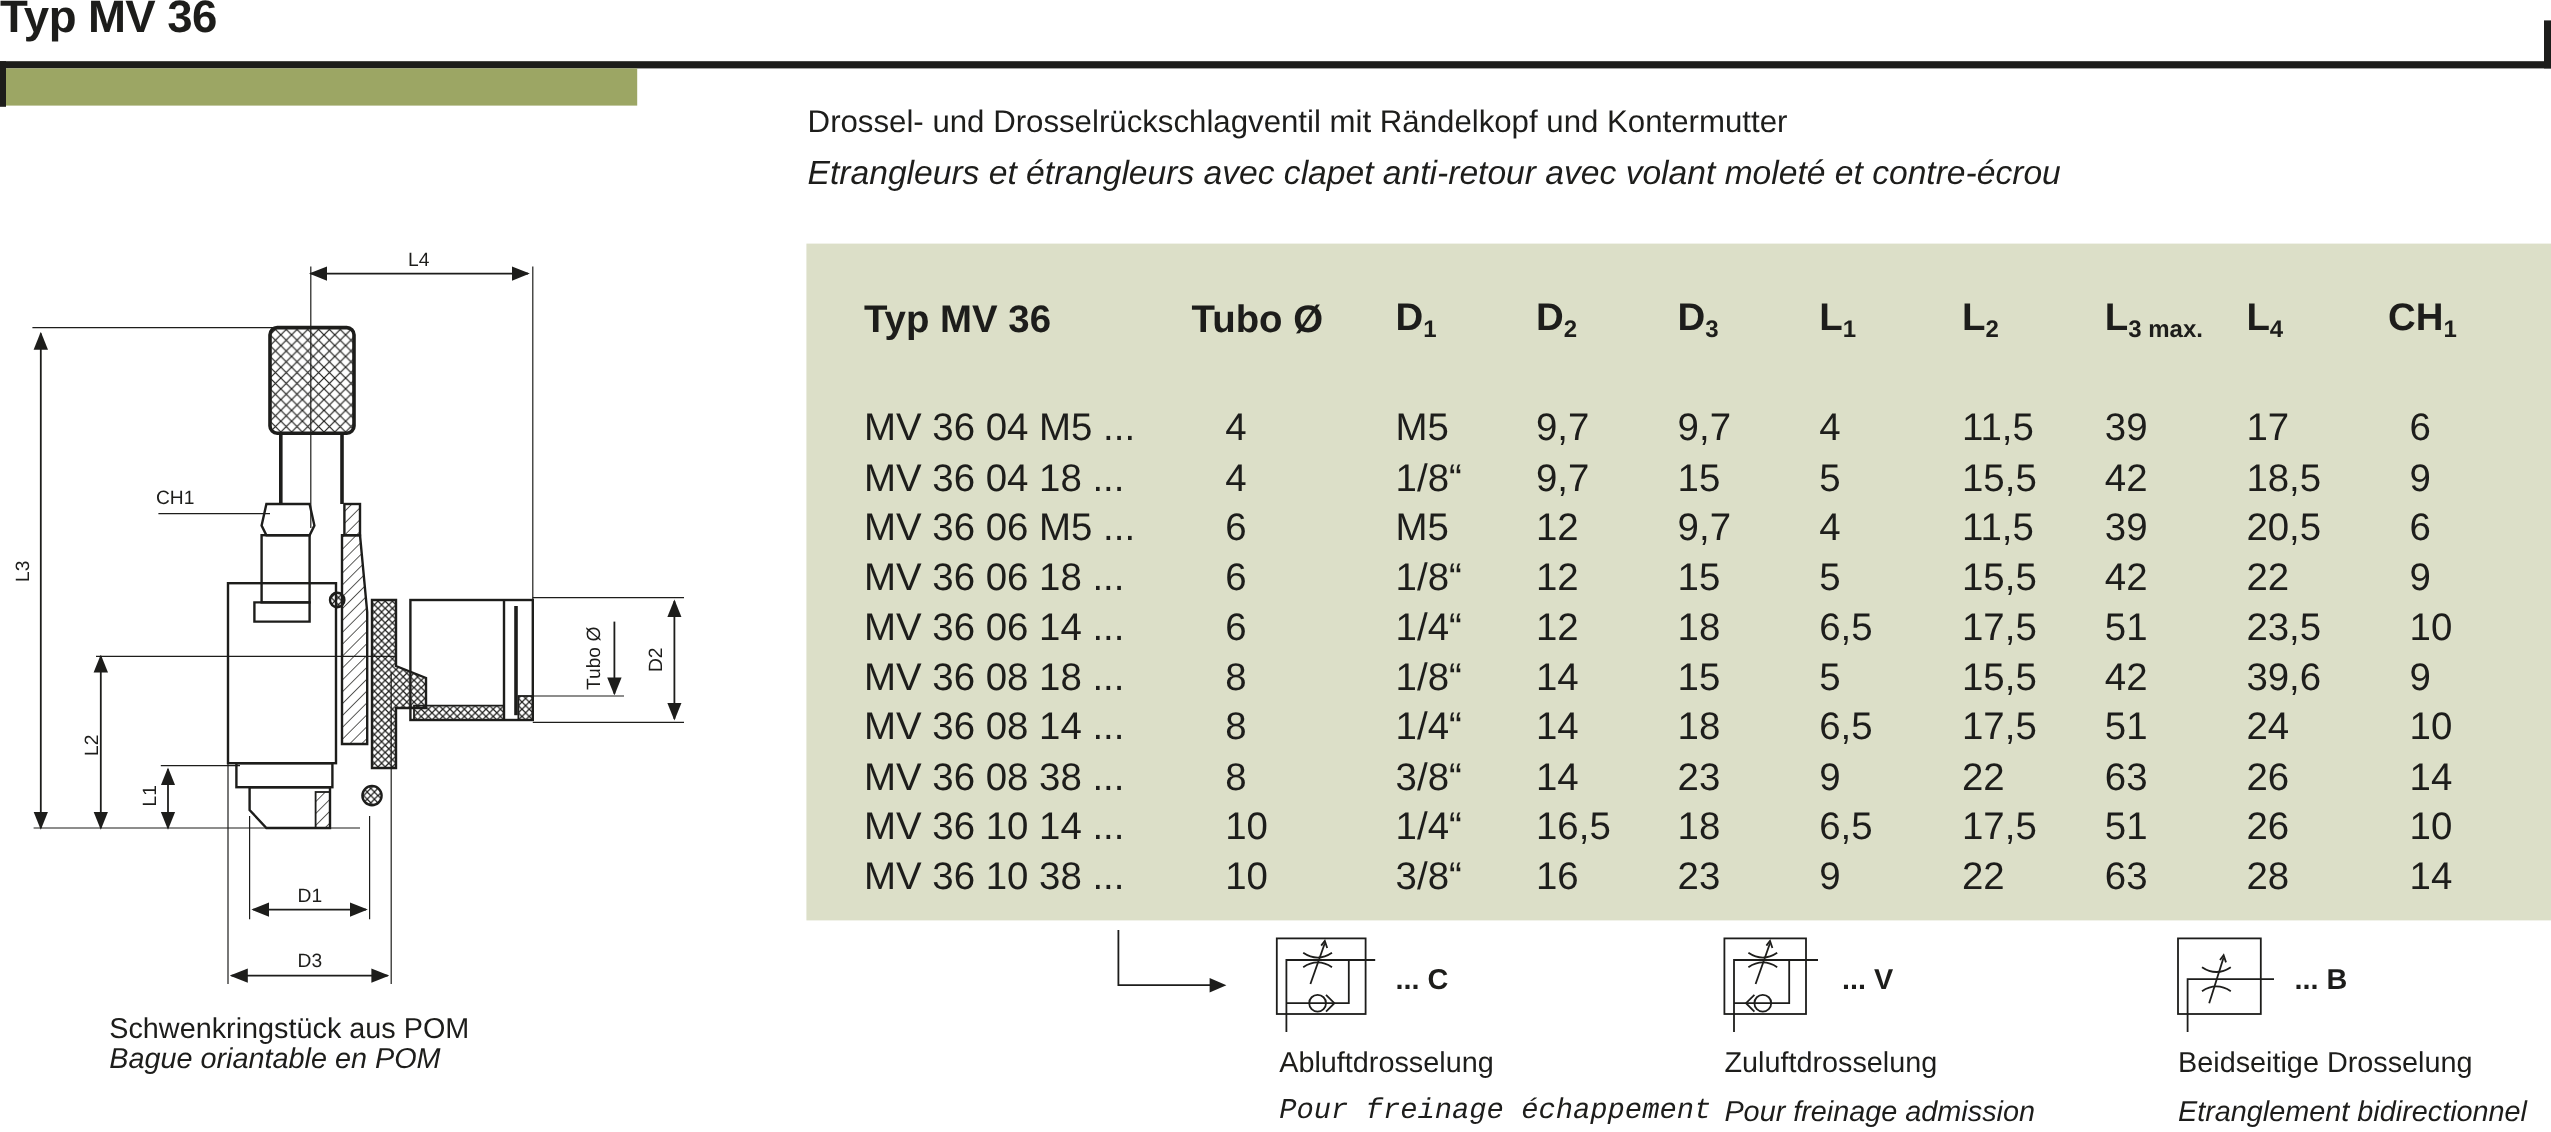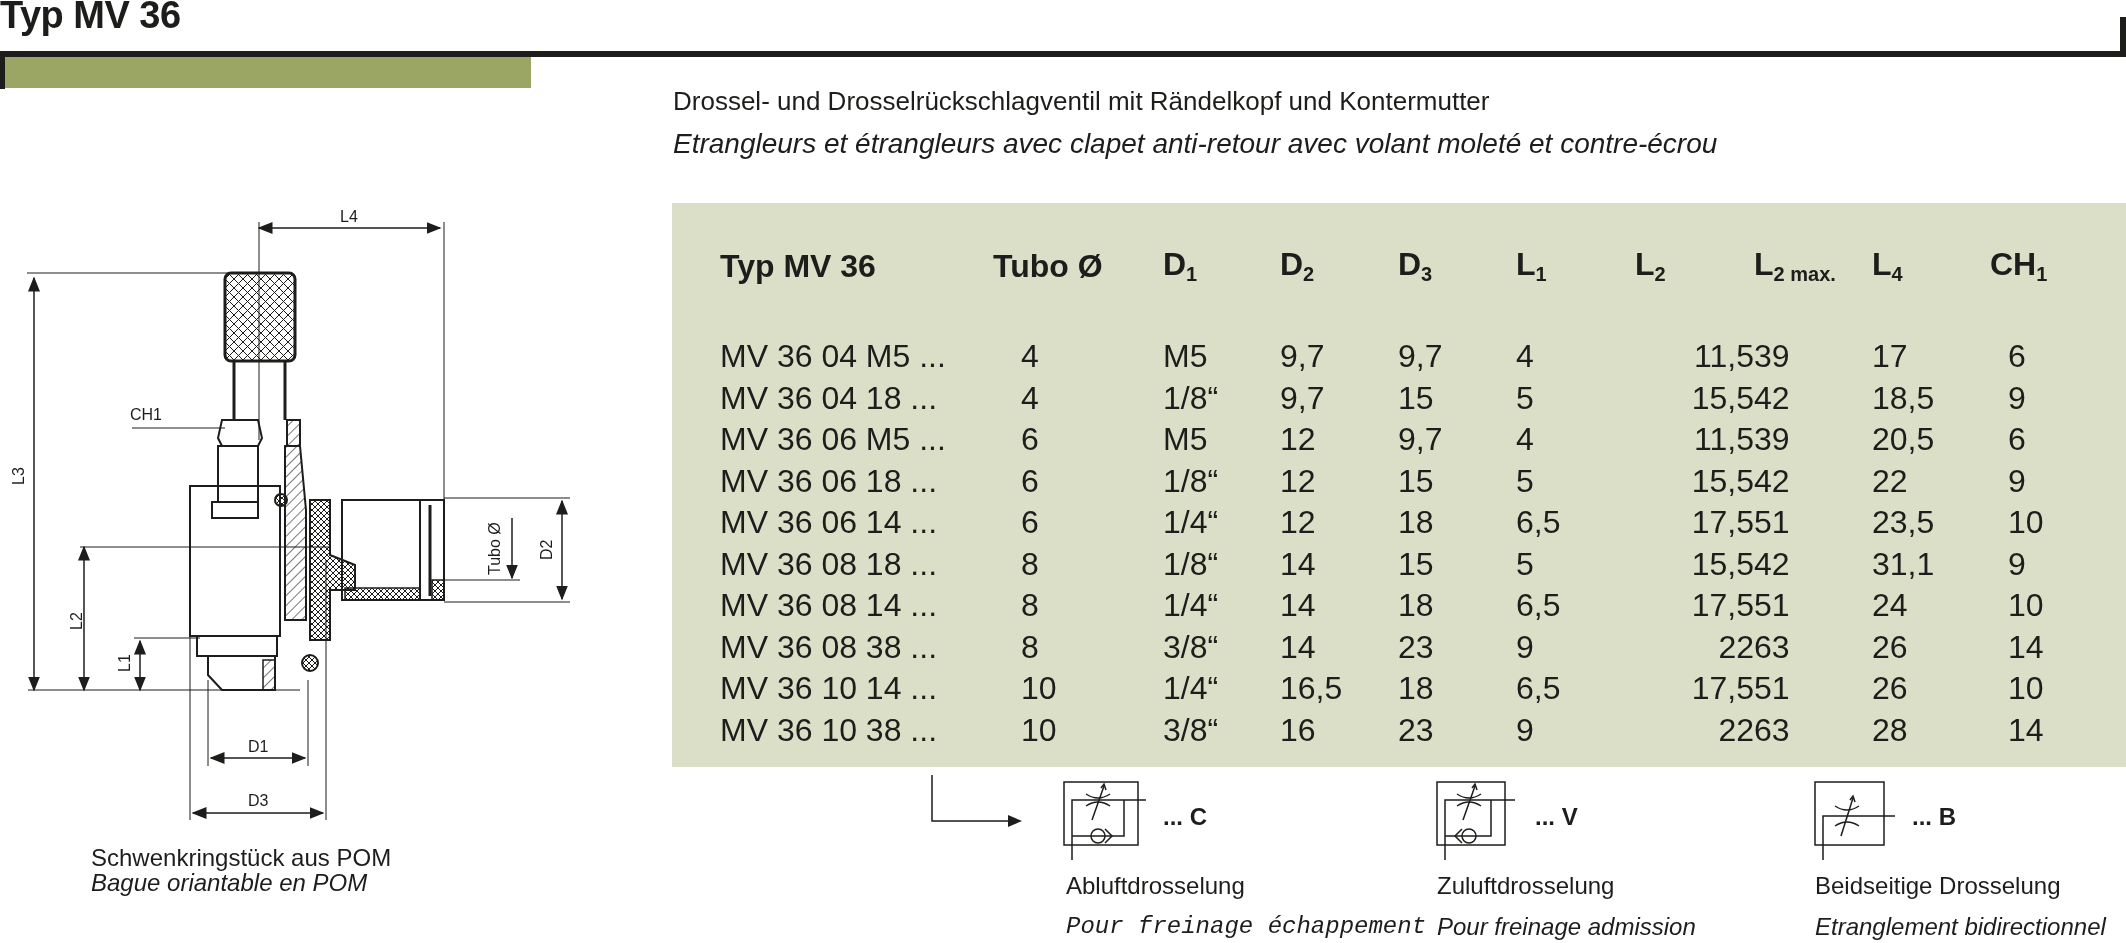--- a/index.html
+++ b/index.html
@@ -13,21 +13,21 @@
   .accent-bar { left: 5px; top: 57px; width: 526px; height: 31px; background: #9ca664; }
   .subtitle-de { left: 673px; top: 86px; font-size: 26px; font-weight: normal; }
   .subtitle-fr { left: 673px; top: 128px; font-size: 28px; font-style: italic; }
   .table-box { left: 672px; top: 203px; width: 1454px; height: 564px; background: #dcdfc8; }
   table.spec { position: absolute; left: 720px; top: 236px; border-collapse: collapse; font-size: 32px; }
   table.spec th { font-weight: bold; text-align: left; padding: 0; height: 60px; vertical-align: middle; white-space: nowrap; }
   table.spec th sub { font-size: 20px; vertical-align: -6px; }
   table.spec td { padding: 0; height: 41.5px; white-space: nowrap; vertical-align: middle; }
   table.spec tr.spacer td { height: 40px; }
   .c0 { width: 273px; } .c1 { width: 142px; } .c2 { width: 117px; } .c3 { width: 118px; }
-  .c4 { width: 118px; } .c5 { width: 119px; } .c6 { width: 119px; text-align: right; } .c7 { width: 118px; }
+  .c4 { width: 118px; } .c5 { width: 119px; } .c6 { width: 119px; } .c7 { width: 118px; }
   .c8 { width: 118px; } .c9 { width: 110px; }
   .caption { font-size: 24px; }
   .caption-it { font-size: 24px; font-style: italic; }
   .sym-label { font-size: 24px; font-weight: bold; }
 </style>
 </head>
 <body>
 
 <div class="abs page-title">Typ MV 36</div>
 <div class="abs rule-h"></div>
@@ -137,21 +137,21 @@
 <table class="spec">
   <thead>
     <tr>
       <th class="c0"><span>Typ MV 36</span></th>
       <th class="c1"><span>Tubo Ø</span></th>
       <th class="c2"><span>D</span><sub>1</sub></th>
       <th class="c3"><span>D</span><sub>2</sub></th>
       <th class="c4"><span>D</span><sub>3</sub></th>
       <th class="c5"><span>L</span><sub>1</sub></th>
       <th class="c6"><span>L</span><sub>2</sub></th>
-      <th class="c7"><span>L</span><sub>2 max.</sub></th>
+      <th class="c7"><span>L</span><sub>3 max.</sub></th>
       <th class="c8"><span>L</span><sub>4</sub></th>
       <th class="c9"><span>CH</span><sub>1</sub></th>
     </tr>
   </thead>
   <tbody id="spec-body">
     <tr class="spacer">
         <td colspan="10"></td>
       </tr>
   <tr>
         <td class="c0">MV 36 04 M5 ...</td>
@@ -215,21 +215,21 @@
       </tr>
       <tr>
         <td class="c0">MV 36 08 18 ...</td>
         <td class="c1" style="padding-left: 28px;">8</td>
         <td class="c2">1/8“</td>
         <td class="c3">14</td>
         <td class="c4">15</td>
         <td class="c5">5</td>
         <td class="c6">15,5</td>
         <td class="c7">42</td>
-        <td class="c8">31,1</td>
+        <td class="c8">39,6</td>
         <td class="c9" style="padding-left: 18px;">9</td>
       </tr>
       <tr>
         <td class="c0">MV 36 08 14 ...</td>
         <td class="c1" style="padding-left: 28px;">8</td>
         <td class="c2">1/4“</td>
         <td class="c3">14</td>
         <td class="c4">18</td>
         <td class="c5">6,5</td>
         <td class="c6">17,5</td>

